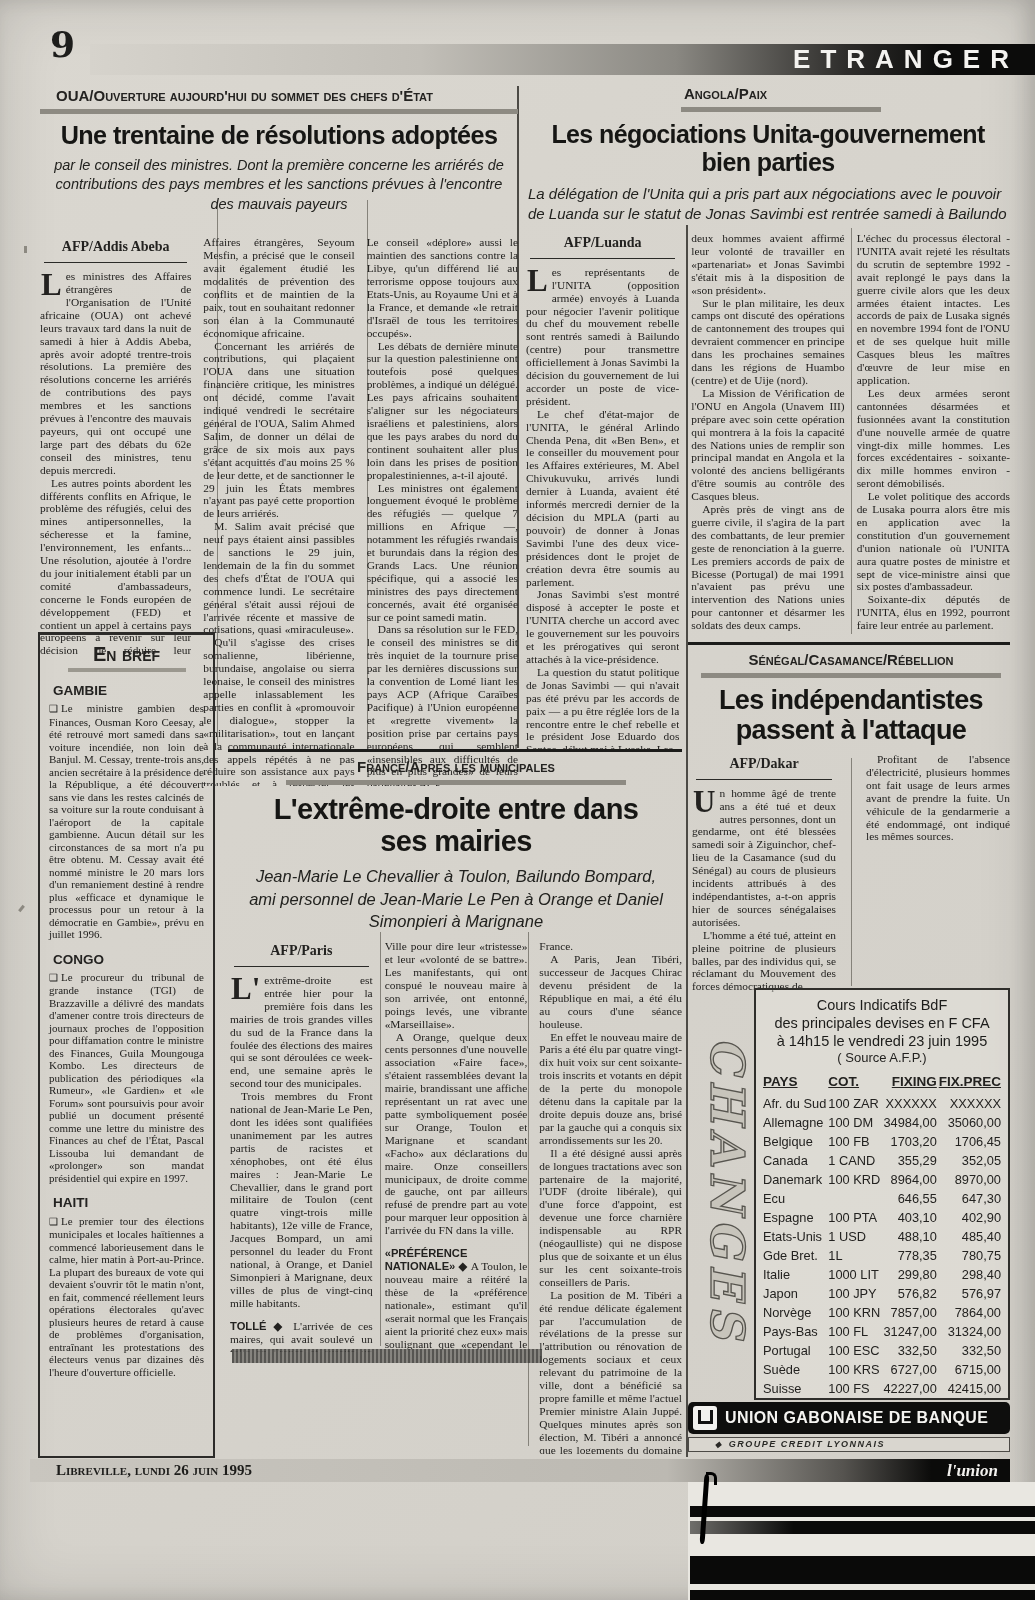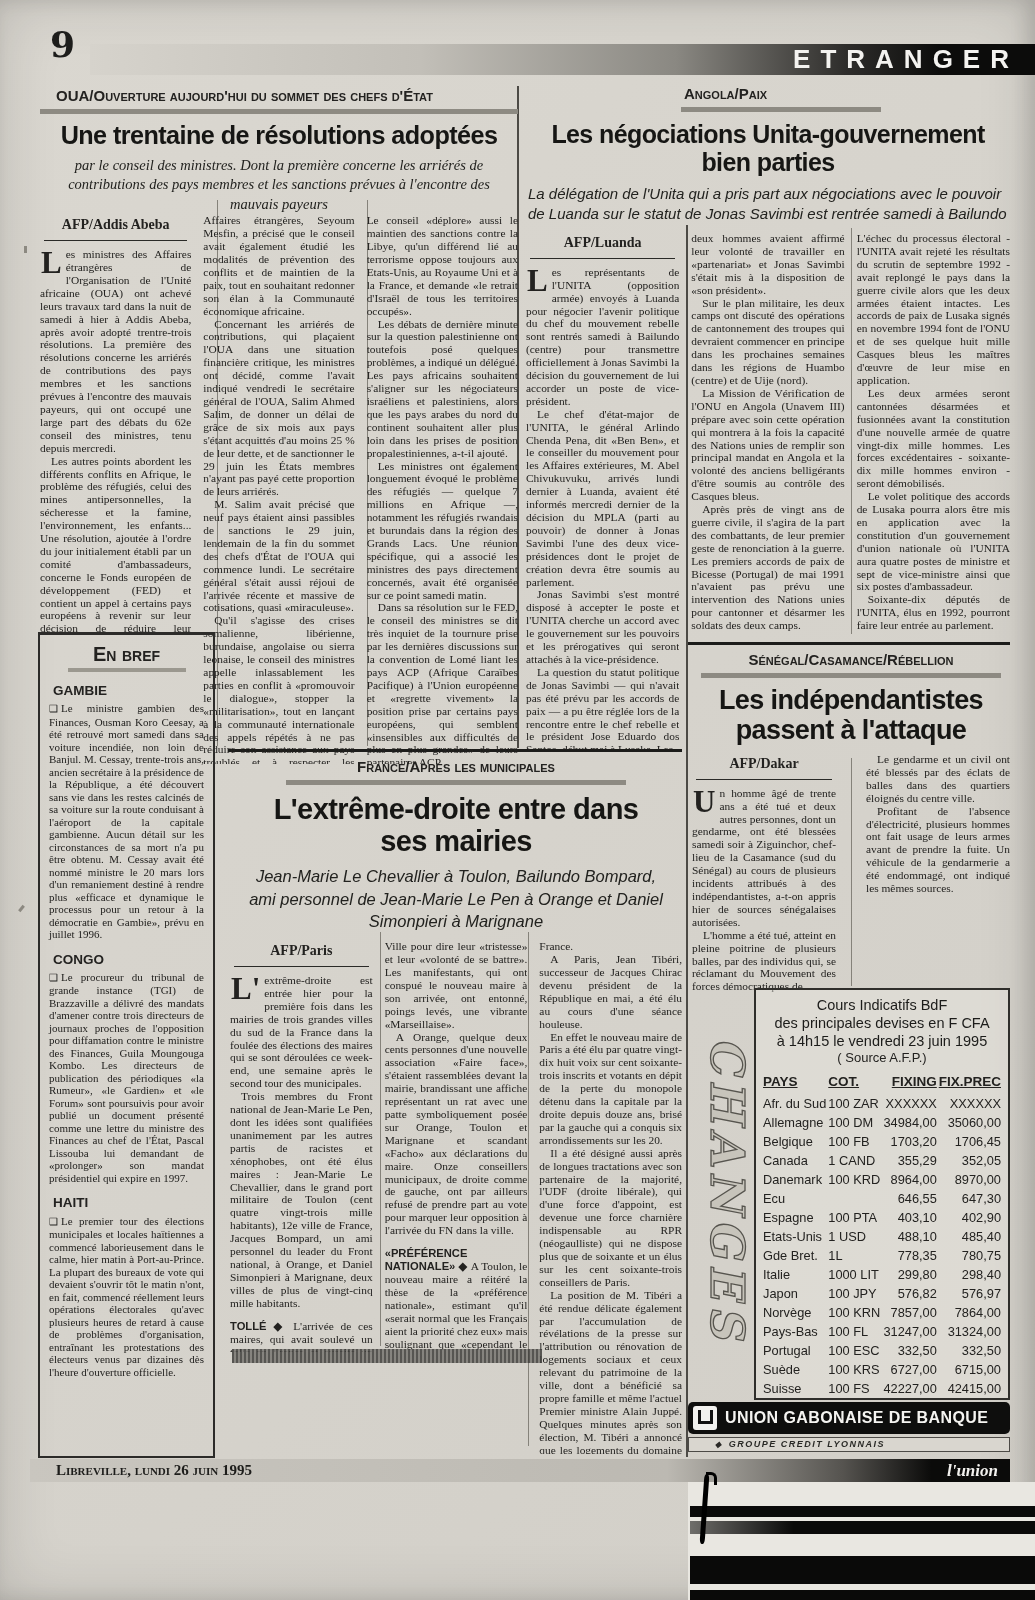--- a/index.html
+++ b/index.html
@@ -101,21 +101,21 @@
   <div class="abs vrule" style="left:380px;top:932px;height:414px;"></div>
   <div class="abs vrule" style="left:528px;top:932px;height:514px;"></div>
   <div class="abs vrule" style="left:851px;top:758px;height:228px;"></div>
   <div class="abs hrule" style="left:228px;top:749px;width:454px;"></div>
   <div class="abs hrule" style="left:688px;top:642px;width:322px;"></div>
 
   <div class="abs" style="left:40px;top:86px;width:478px;">
     <div class="kicker" style="padding-left:16px;">OUA/Ouverture aujourd'hui du sommet des chefs d'État</div>
     <div class="krule"></div>
     <div class="headline" style="margin-top:7px;white-space:nowrap;transform:scaleX(0.97);">Une trentaine de résolutions adoptées</div>
-    <div class="subhead" style="margin:6px 8px 0;font-family:Liberation Serif, serif;">par le conseil des ministres. Dont la première concerne les arriérés de contributions des pays membres et les sanctions prévues à l'encontre des mauvais payeurs</div>
+    <div class="subhead" style="margin:6px 8px 22px;">par le conseil des ministres. Dont la première concerne les arriérés de contributions des pays membres et les sanctions prévues à l'encontre des mauvais payeurs</div>
     <div class="cols">
       <div class="col" style="height:420px;">
         <div class="byline">AFP/Addis Abeba</div>
         <p class="bt first dc">Les ministres des Affaires étrangères de l'Organisation de l'Unité africaine (OUA) ont achevé leurs travaux tard dans la nuit de samedi à hier à Addis Abeba, après avoir adopté trentre-trois résolutions. La première des résolutions concerne les arriérés de contributions des pays membres et les sanctions prévues à l'encontre des mauvais payeurs, qui ont occupé une large part des débats du 62e conseil des ministres, tenu depuis mercredi.</p>
         <p class="bt">Les autres points abordent les différents conflits en Afrique, le problème des réfugiés, celui des mines antipersonnelles, la sécheresse et la famine, l'environnement, les enfants... Une résolution, ajoutée à l'ordre du jour initialement établi par un comité d'ambassadeurs, concerne le Fonds européen de développement (FED) et contient un appel à certains pays européens à revenir sur leur décision de réduire leur contribution au FED.</p>
 
       </div>
       <div class="col" style="height:550px;">
         <p class="bt cont">Affaires étrangères, Seyoum Mesfin, a précisé que le conseil avait également étudié les modalités de prévention des conflits et de maintien de la paix, tout en souhaitant redonner son élan à la Communauté économique africaine.</p>
         <p class="bt">Concernant les arriérés de contributions, qui plaçaient l'OUA dans une situation financière critique, les ministres ont décidé, comme l'avait indiqué vendredi le secrétaire général de l'OUA, Salim Ahmed Salim, de donner un délai de grâce de six mois aux pays s'étant acquittés d'au moins 25 % de leur dette, et de sanctionner le 29 juin les États membres n'ayant pas payé cette proportion de leurs arriérés.</p>
@@ -204,21 +204,20 @@
     <div class="kicker" style="text-align:center;">Sénégal/Casamance/Rébellion</div>
     <div class="krule" style="width:300px;margin:3px auto 0;"></div>
     <div class="headline" style="margin-top:7px;font-size:27px;">Les indépendantistes passent à l'attaque</div>
     <div class="cols" style="margin-top:8px;gap:30px;">
       <div class="col" style="height:244px;">
         <div class="byline">AFP/Dakar</div>
         <p class="bt first dc">Un homme âgé de trente ans a été tué et deux autres personnes, dont un gendarme, ont été blessées samedi soir à Ziguinchor, chef-lieu de la Casamance (sud du Sénégal) au cours de plusieurs incidents attribués à des indépendantistes, a-t-on appris hier de sources sénégalaises autorisées.</p>
         <p class="bt">L'homme a été tué, atteint en pleine poitrine de plusieurs balles, par des individus qui, se réclamant du Mouvement des forces démocratiques de</p>
       </div>
       <div class="col" style="height:240px;">
-        <p class="bt">Le gendarme et un civil ont été blessés par des éclats de balles dans des quartiers éloignés du centre ville.</p>
         <p class="bt">Profitant de l'absence d'électricité, plusieurs hommes ont fait usage de leurs armes avant de prendre la fuite. Un véhicule de la gendarmerie a été endommagé, ont indiqué les mêmes sources.</p>
       </div>
     </div>
   </div>
 
   <div class="abs changes-label">CHANGES</div>
   <div class="abs changes-box">
     <div class="chg-t">Cours Indicatifs BdF</div>
     <div class="chg-t">des principales devises en F CFA</div>
     <div class="chg-t">à 14h15 le vendredi 23 juin 1995</div>

